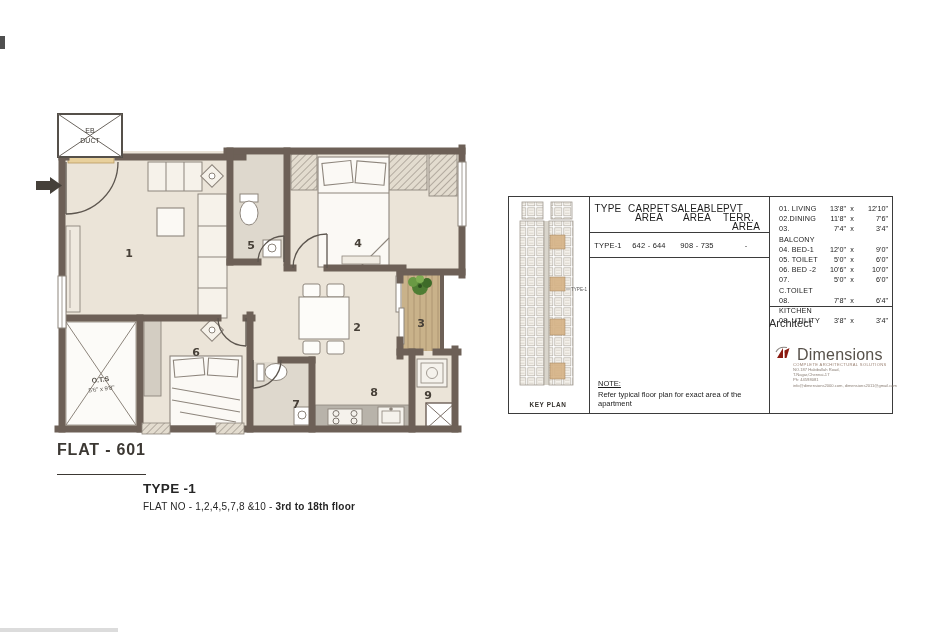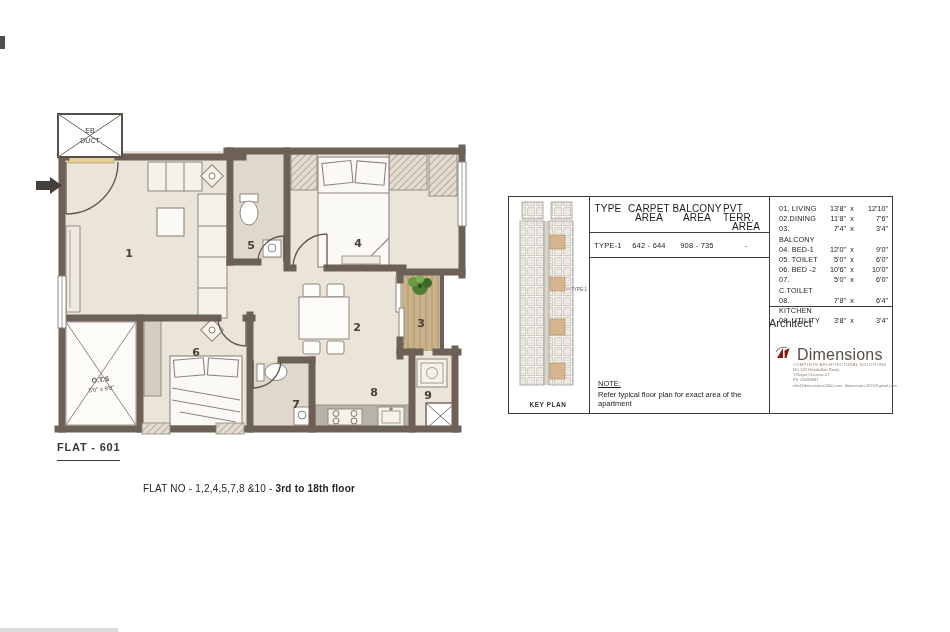--- a/index.html
+++ b/index.html
@@ -1,22 +1,22 @@
 <!DOCTYPE html>
 <html><head>
 <meta charset="utf-8">
 <style>
   html,body{margin:0;padding:0}
   body{width:950px;height:632px;background:#ffffff;position:relative;overflow:hidden;
        font-family:"Liberation Sans",sans-serif;color:#222}
   .abs{position:absolute}
 
   
-  .flat-label{left:57px;top:441px;font-size:11px;font-weight:700;letter-spacing:.8px;
-              color:#3c3833;border-bottom:1.6px solid #3c3833;padding-bottom:7px}
+  .flat-label{left:57px;top:441px;font-size:16px;font-weight:700;letter-spacing:.8px;
+              color:#3c3833;border-bottom:1.6px solid #3c3833;padding-bottom:15px}
   .type-block{left:143px;top:481px;color:#262626}
   .type-title{font-size:13.5px;font-weight:700;letter-spacing:.3px;margin-bottom:3px}
   .type-line{font-size:10px;line-height:16px;letter-spacing:.2px}
   .type-line b{font-weight:700}
 
   
   .panel{left:508px;top:196px;width:385px;height:218px;border:1.2px solid #3b3b3b;box-sizing:border-box}
   .vline{position:absolute;top:0;bottom:0;width:0;border-left:1px solid #3b3b3b}
   .table-wrap{position:absolute;left:80px;top:0;width:180px}
   .hdr-row{display:flex;border-bottom:1px solid #3b3b3b;height:36px;box-sizing:border-box}
@@ -255,20 +255,21 @@
     <text x="196" y="356">6</text>
     <text x="296" y="408">7</text>
     <text x="374" y="396">8</text>
     <text x="428" y="399">9</text>
   </g>
 </svg>
 
 <div class="abs flat-label">FLAT - 601</div>
 
 <div class="abs type-block">
+  <div class="type-title">TYPE -1</div>
   <div class="type-line"><span>FLAT NO - 1,2,4,5,7,8 &amp;10 - </span><b>3rd to 18th floor</b></div>
 </div>
 
 <div class="abs panel">
 
   <svg class="abs" style="left:0;top:0" width="79" height="216" viewBox="0 0 79 216">
     <defs>
       <pattern id="kpu" width="9" height="10" patternUnits="userSpaceOnUse">
         <rect x="0.8" y="0.8" width="7" height="8" fill="#f4f1eb" stroke="#b3ada3" stroke-width="0.7"></rect>
         <line x1="2" y1="3.2" x2="6.5" y2="3.2" stroke="#c6c0b6" stroke-width="0.6"></line>
@@ -298,21 +299,21 @@
     <div class="hdr-row">
       <div class="hdr-cell w1">
           <span>TYPE</span>
           <span></span>
         </div>
       <div class="hdr-cell w2">
           <span>CARPET</span>
           <span>AREA</span>
         </div>
       <div class="hdr-cell w3">
-          <span>BALCONY</span>
+          <span>SALEABLE</span>
           <span>AREA</span>
         </div>
       <div class="hdr-cell w4">
           <span>PVT TERR.</span>
           <span>AREA</span>
         </div>
     </div>
     <div class="data-row">
       <div class="data-cell w1">TYPE-1</div>
       <div class="data-cell w2">642 - 644</div>

